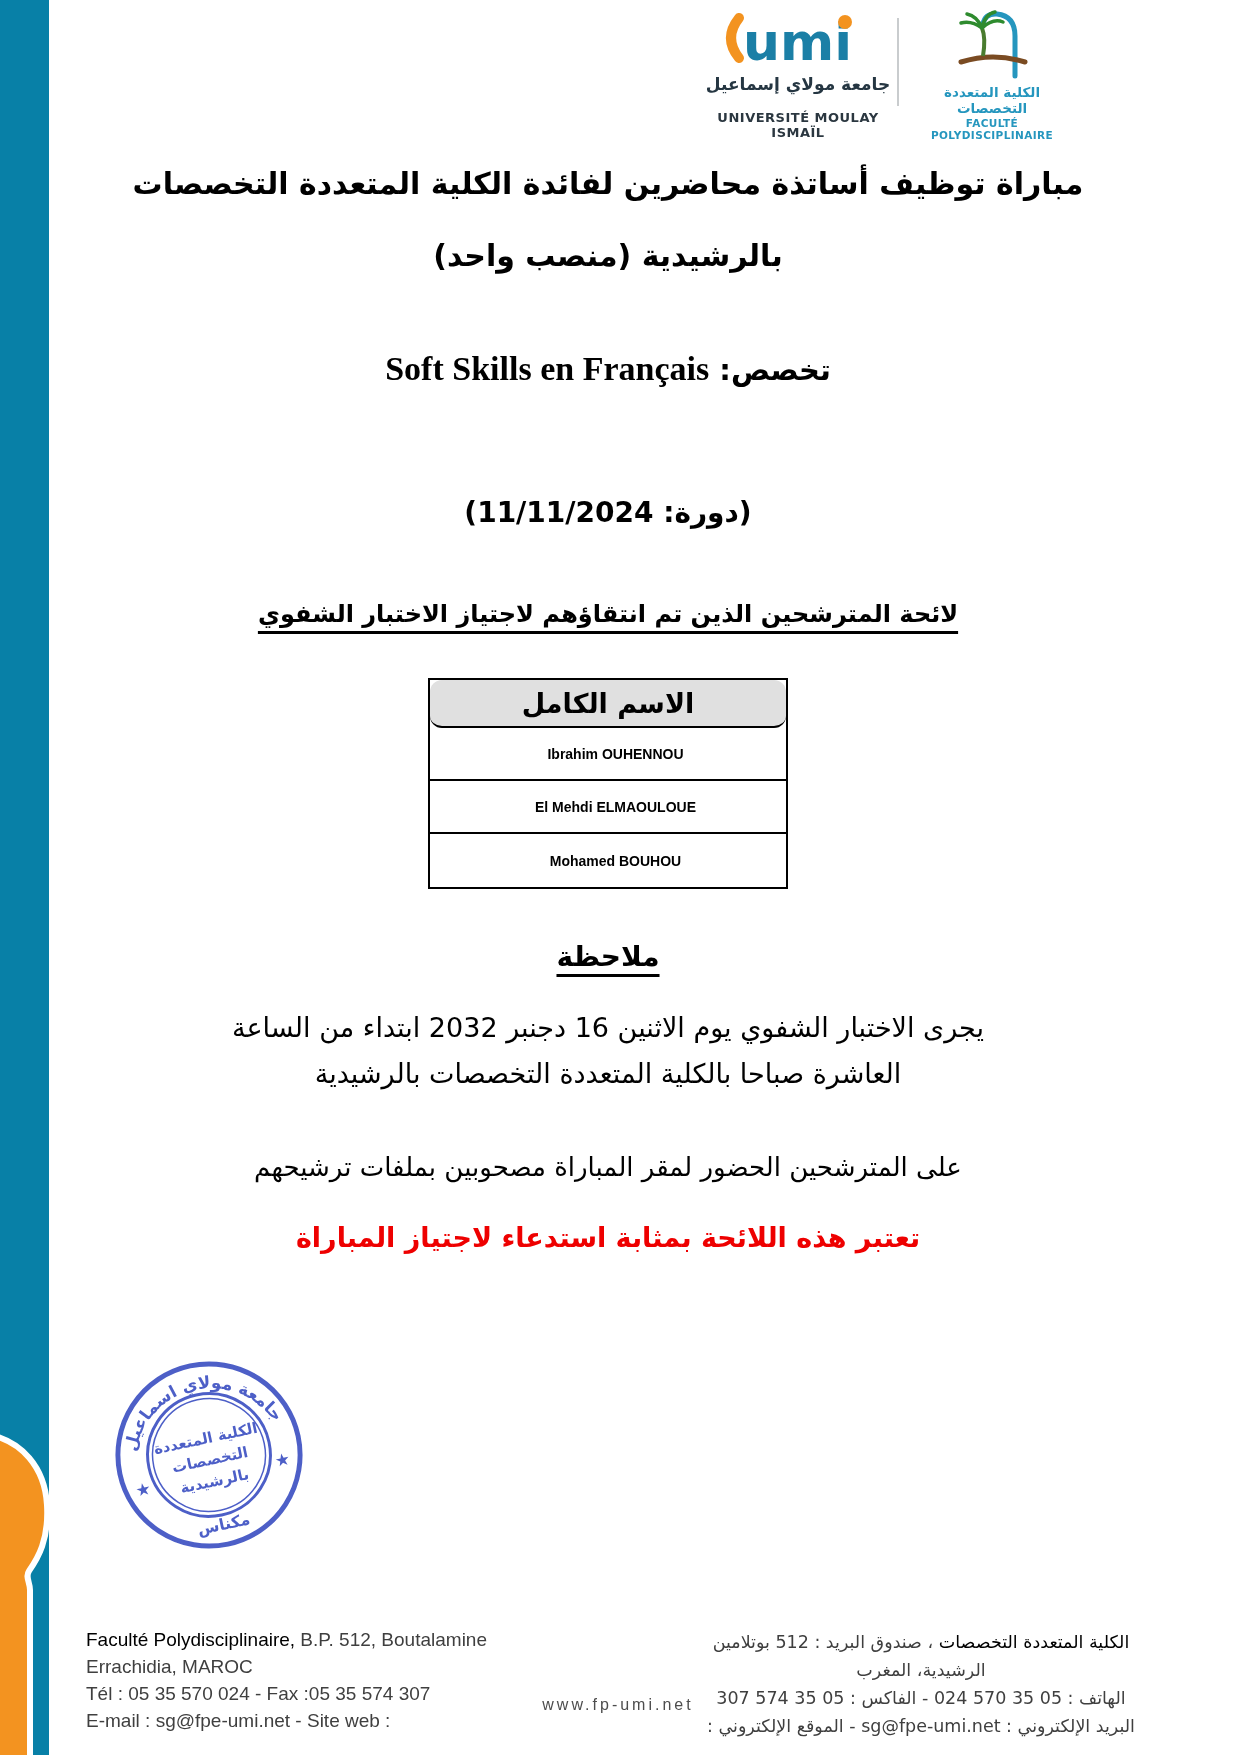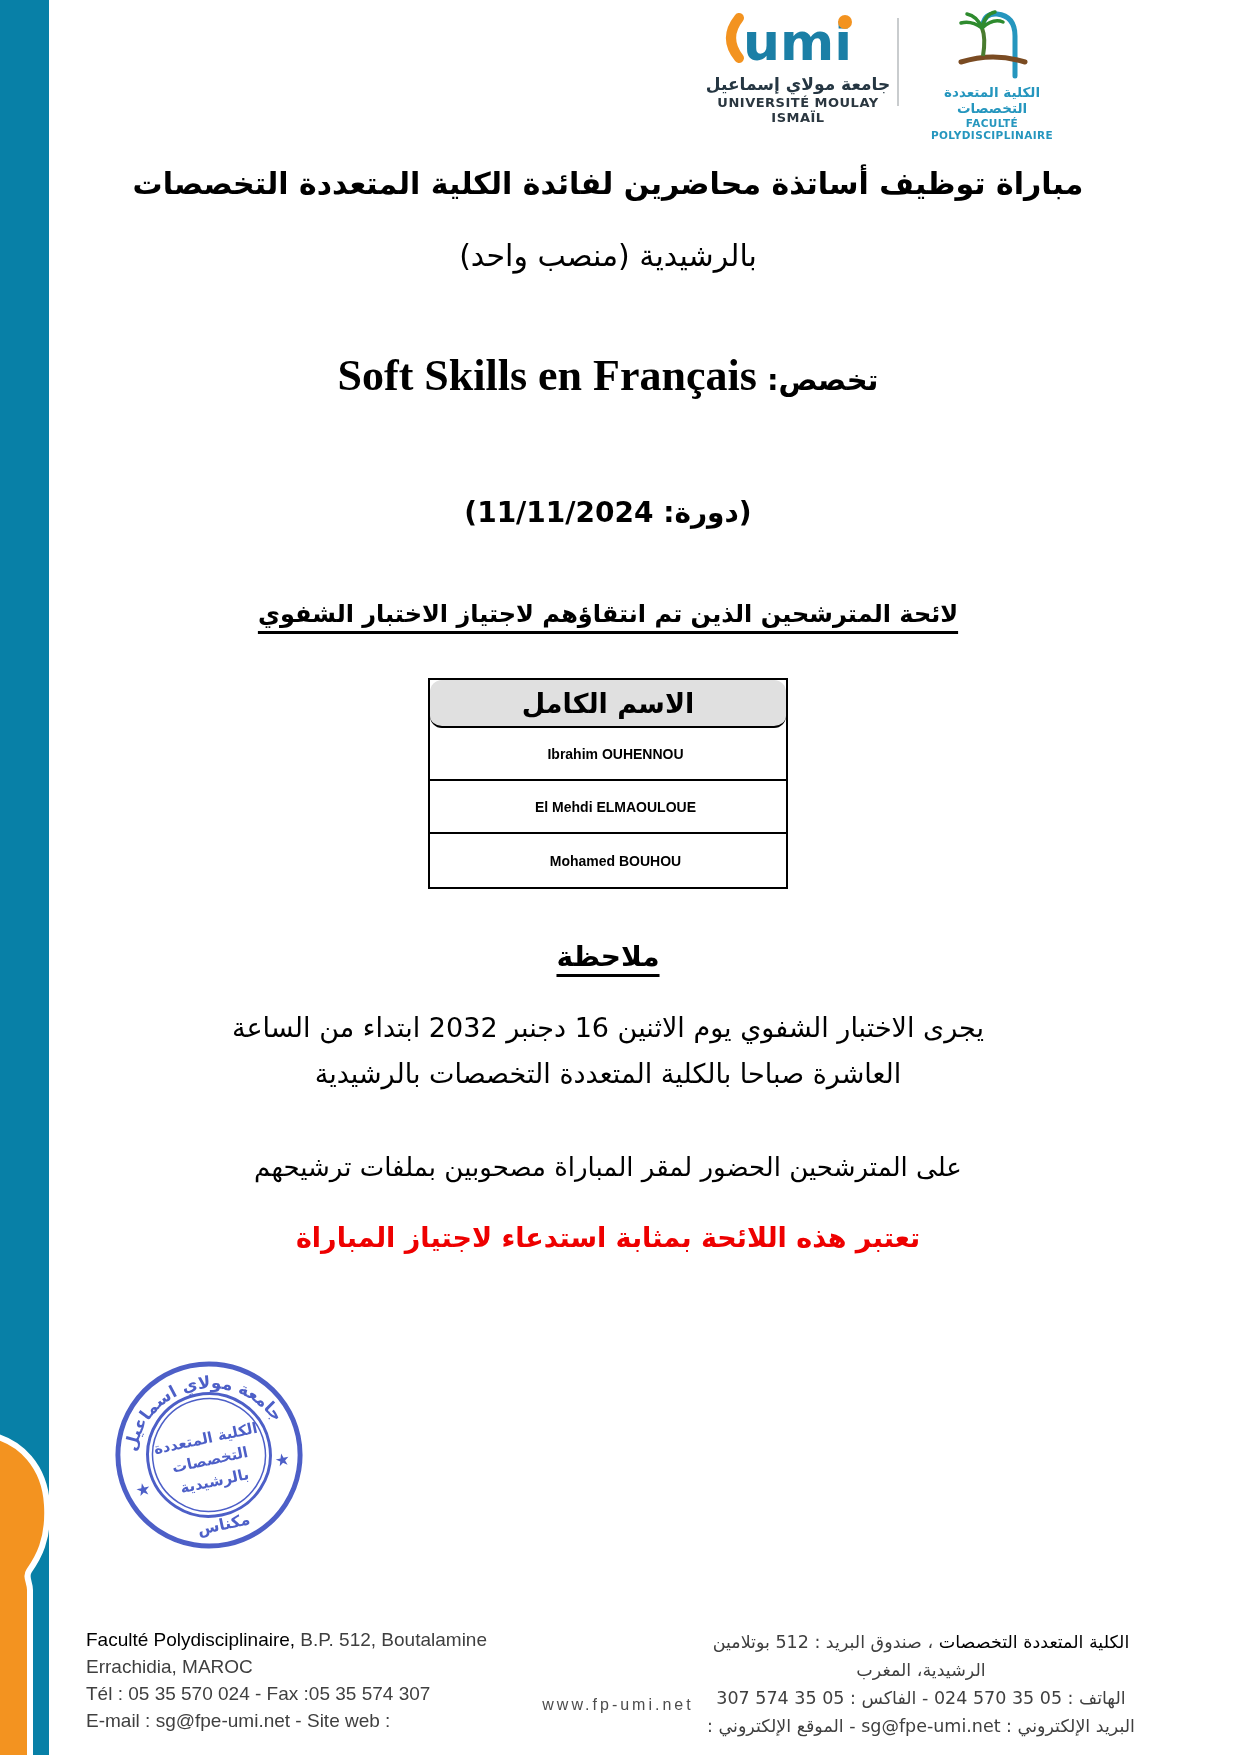--- a/index.html
+++ b/index.html
@@ -11,33 +11,33 @@
     color:#000;
     overflow:hidden;
   }
   
   .side-band { position:absolute; left:0; top:0; width:49px; height:1755px; background:#0880A7; }
   .arch-decor { position:absolute; left:0; top:1408px; width:118px; height:347px; }
 
   
   .umi-logo { position:absolute; left:698px; top:10px; width:200px; text-align:center; }
   .umi-name-ar { font-size:17px; font-weight:bold; color:#253642; margin-top:2px; }
-  .umi-name-fr { font-size:13px; font-weight:bold; color:#2b3740; letter-spacing:.5px; margin-top:1px; }
+  .umi-name-fr { font-size:13px; font-weight:bold; color:#2b3740; letter-spacing:.5px; margin-top:16px; }
   .logo-divider { position:absolute; left:897px; top:18px; width:2px; height:88px; background:#c9ccce; }
   .fp-logo { position:absolute; left:912px; top:6px; width:160px; text-align:center; }
   .fp-name-ar { font-size:13.5px; font-weight:bold; color:#2596BE; margin-top:0; }
   .fp-name-fr { font-size:10.5px; font-weight:bold; color:#2596BE; letter-spacing:.4px; margin-top:1px; }
 
   
   .cblock { position:absolute; left:0; width:1216px; text-align:center; }
   .ar { direction:rtl; unicode-bidi:plaintext; }
   .title-line1 { top:166px; font-size:30px; font-weight:900; }
-  .title-line2 { top:238px; font-size:30px; font-weight:400; }
+  .title-line2 { top:238px; font-size:30px; font-weight:700; }
   .specialty   { top:350px; font-size:29px; font-weight:900; direction:rtl; }
-  .specialty .latin { font-family:"Liberation Serif", serif; font-size:44px; font-weight:bold; }
+  .specialty .latin { font-family:"Liberation Serif", serif; font-size:34px; font-weight:bold; }
   .session     { top:496px; font-size:28px; font-weight:900; direction:rtl; }
   .list-heading{ top:600px; font-size:24px; font-weight:900; direction:rtl;
                  text-decoration:underline; text-decoration-thickness:3px; text-underline-offset:9px; }
 
   
   .cand-table { position:absolute; left:428px; top:678px; width:360px; border:2px solid #000; background:#fff; }
   .cand-table .thead { height:48px; background:#e0e0e0; border-bottom:2px solid #000;
                  display:flex; align-items:center; justify-content:center;
                  font-size:27px; font-weight:900; direction:rtl;border-radius:12px; }
   .cand-table .trow { height:53px; display:flex; align-items:center; justify-content:center;

